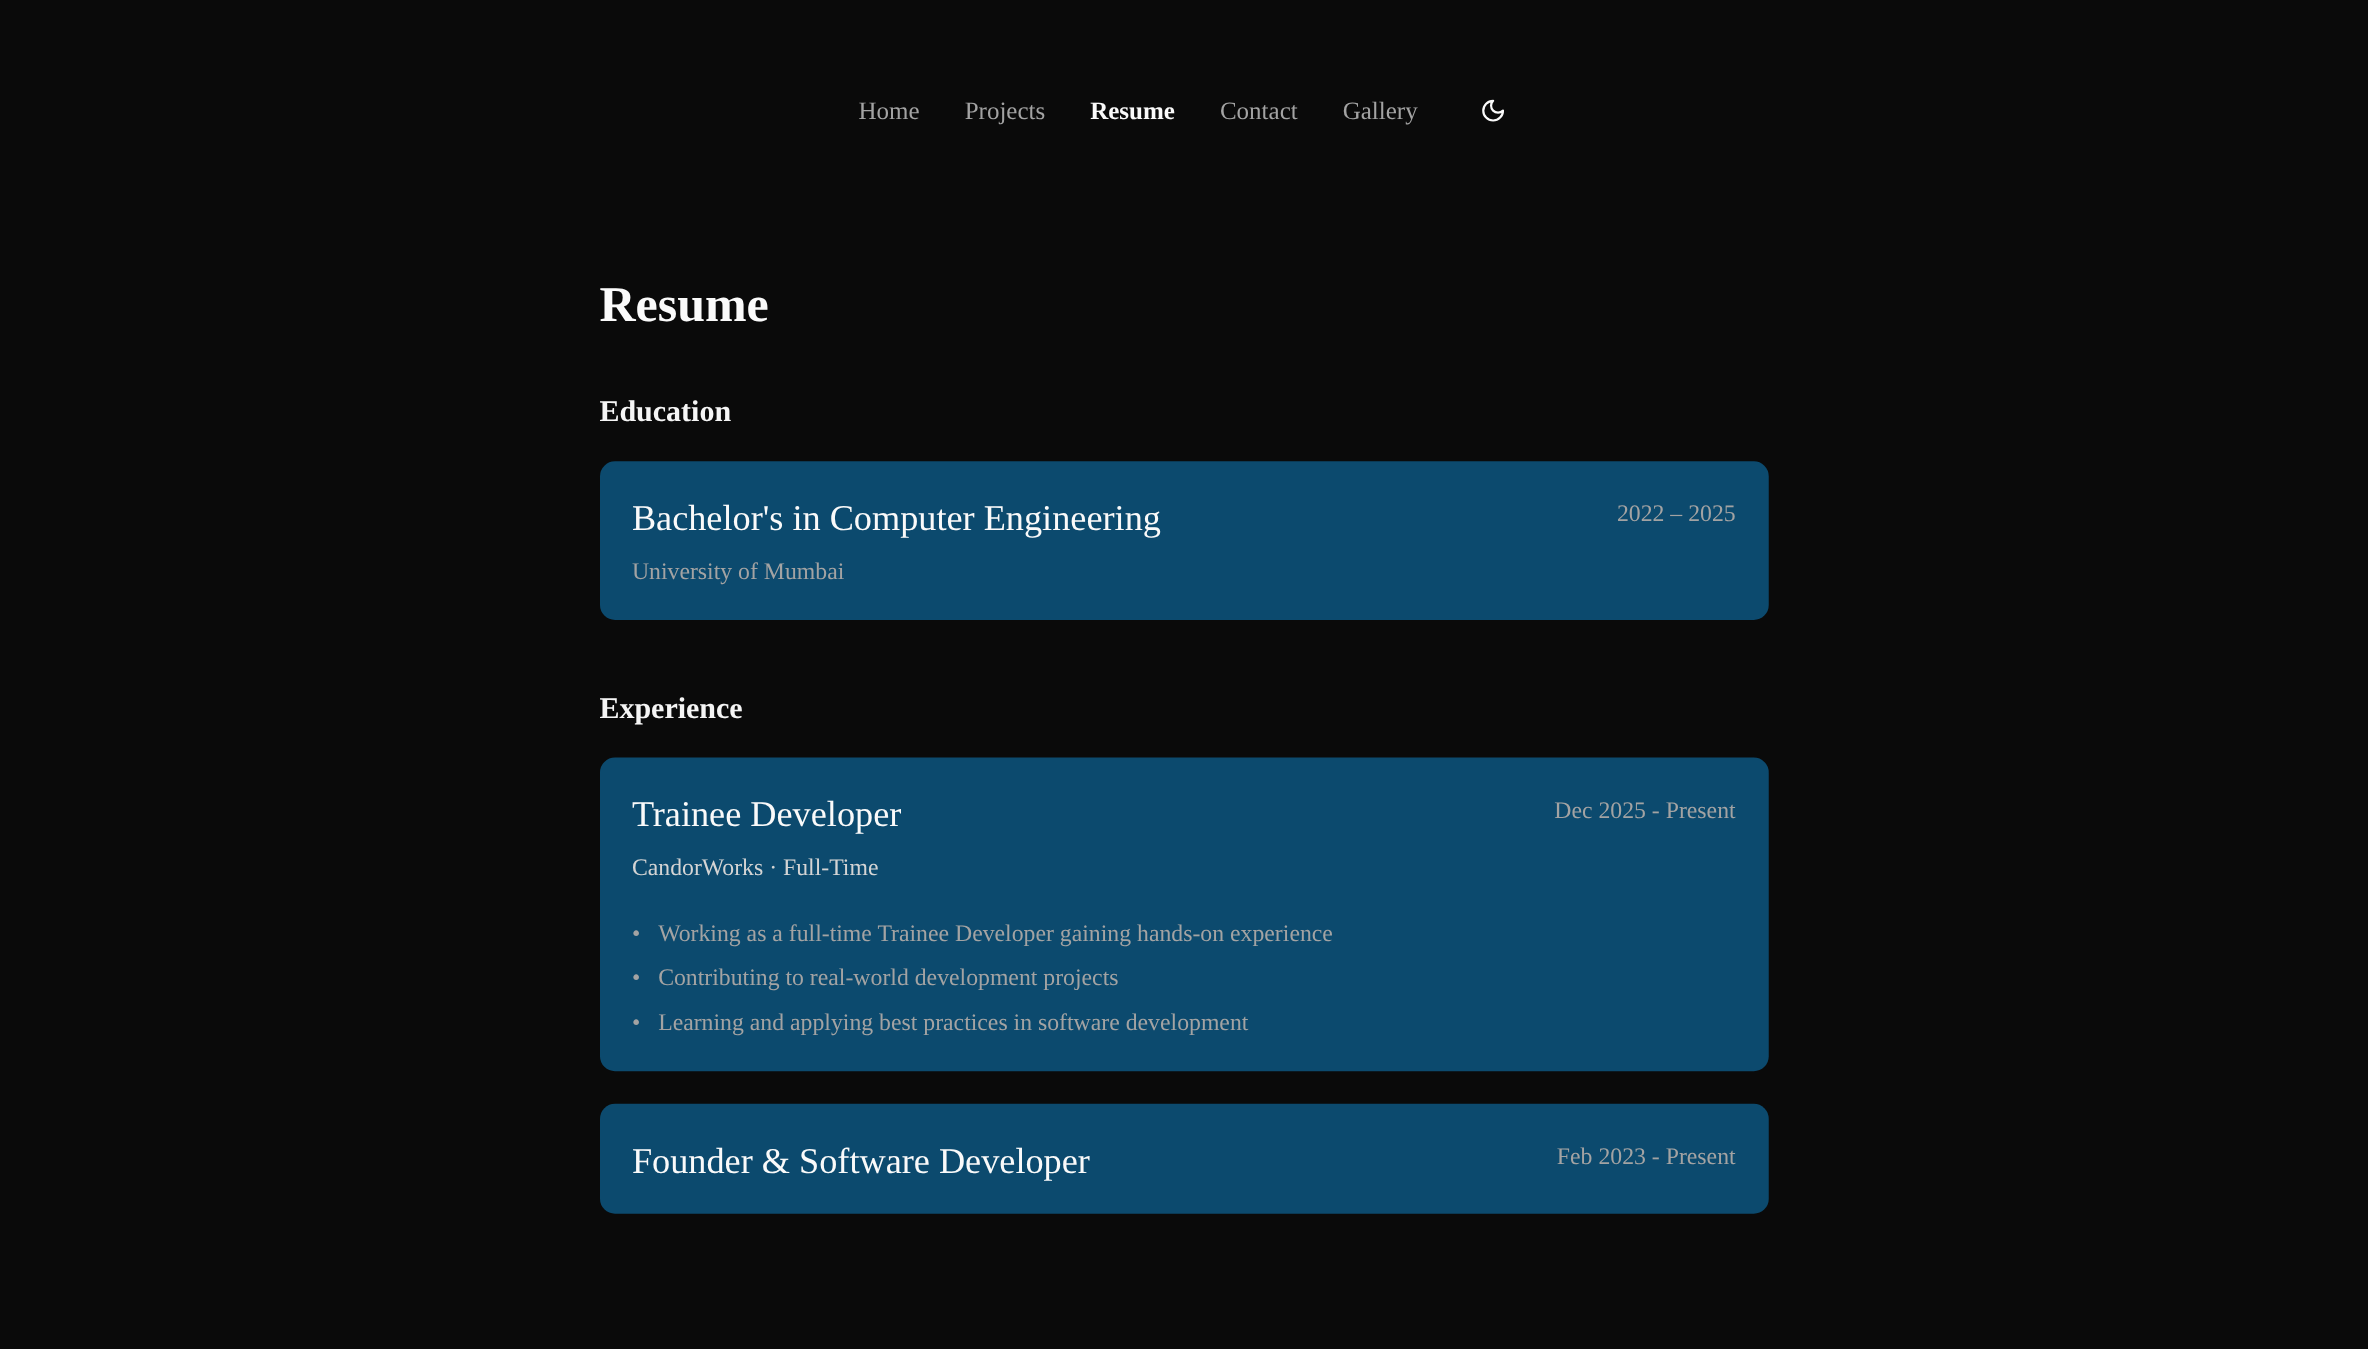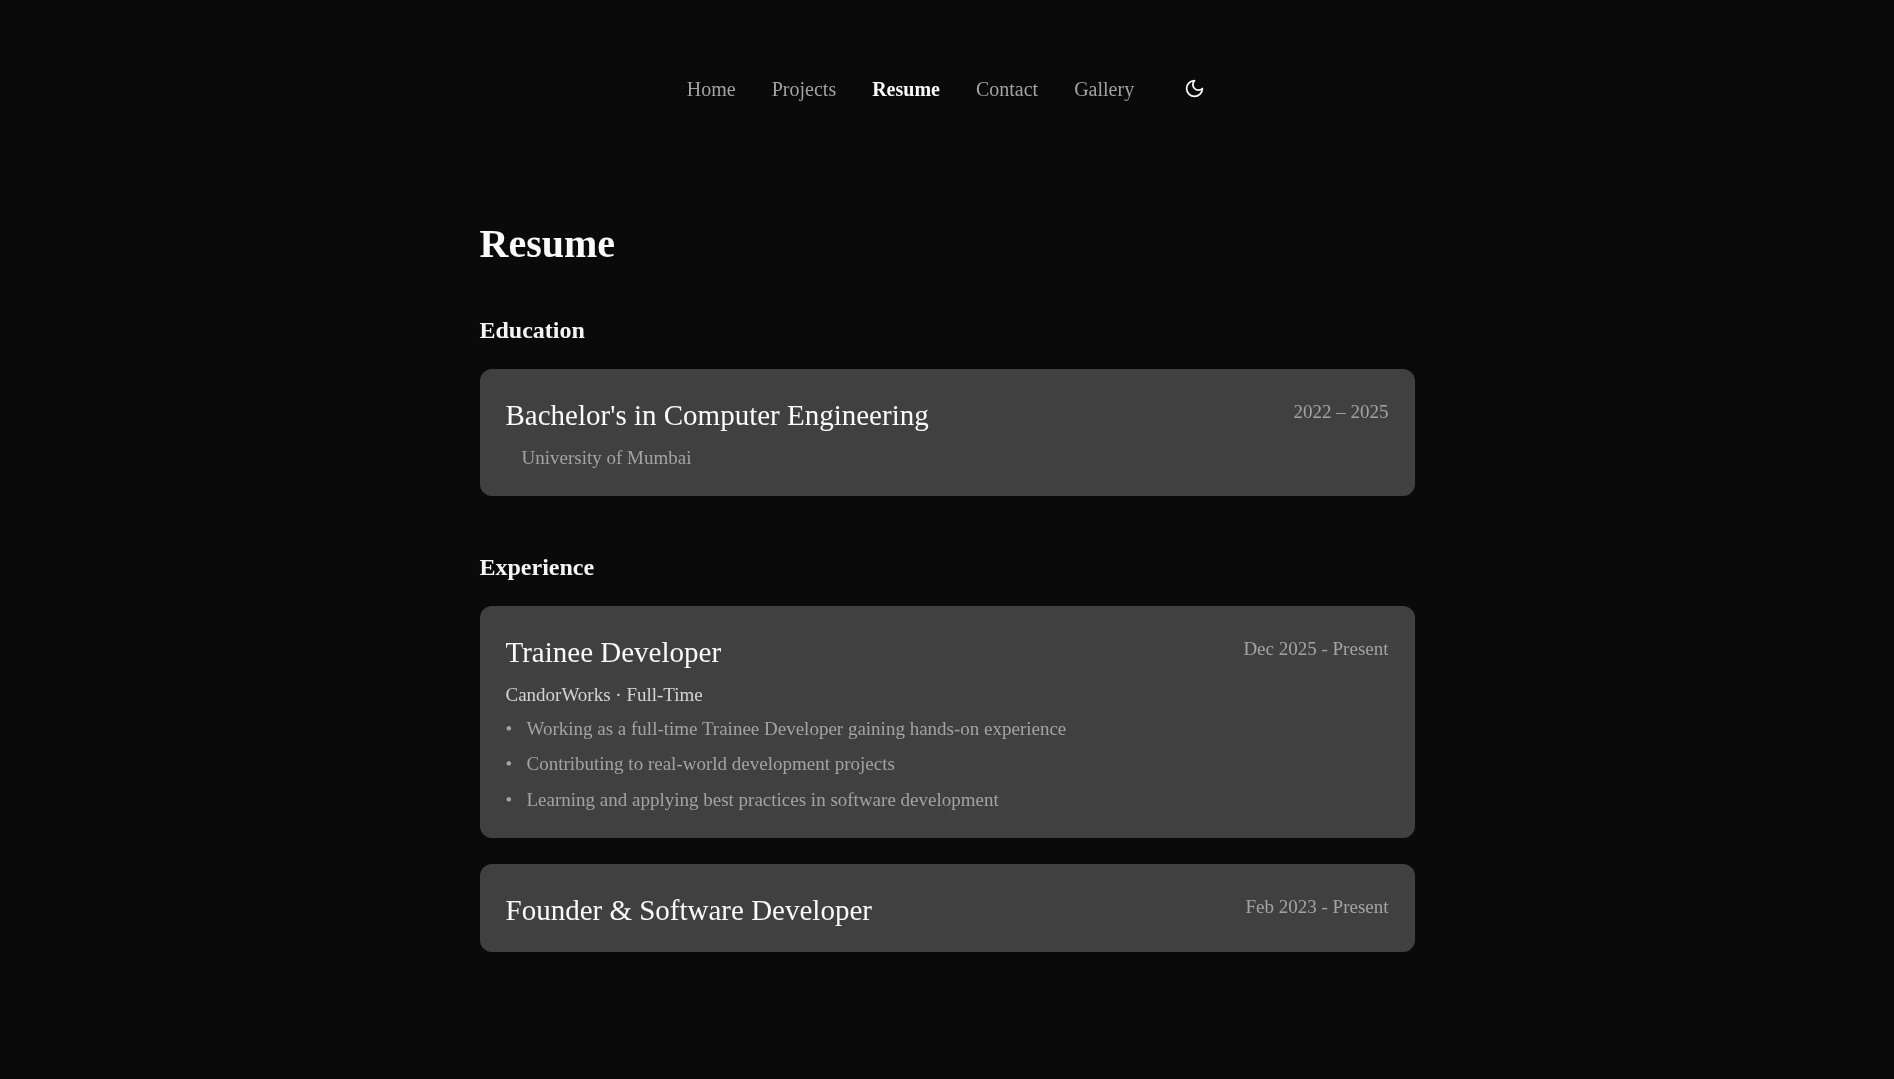--- a/index.html
+++ b/index.html
@@ -52,21 +52,21 @@
   h2.section-heading {
     font-size: 24px;
     line-height: 1.25;
     font-weight: 700;
     color: #f5f5f5;
   }
   .cards { margin-top: 24px; display: flex; flex-direction: column; gap: 26px; }
 
   
   .card {
-    background: #404040;
+    background: #0c4a6e;
     border-radius: 12px;
     padding: 28px 26px 24px 26px;
   }
   .card-head {
     display: flex;
     justify-content: space-between;
     align-items: flex-start;
     gap: 24px;
   }
   .card-title {
@@ -81,25 +81,25 @@
     color: #a3a3a3;
     white-space: nowrap;
     flex-shrink: 0;
     font-family: Liberation Serif, serif;
   }
   .card-subtitle {
     margin-top: 12px;
     font-size: 19px;
     line-height: 1.4;
   }
-  .muted { color: #a3a3a3; margin-left: 16px; }
+  .muted { color: #a3a3a3; }
   .light { color: #d4d4d4; }
 
   .bullet-list {
-    margin-top: 6px;
+    margin-top: 25px;
     list-style: none;
   }
   .bullet-list li {
     position: relative;
     padding-left: 21px;
     font-size: 19px;
     line-height: 1.5;
     color: #a3a3a3;
   }
   .bullet-list li + li { margin-top: 7px; }

